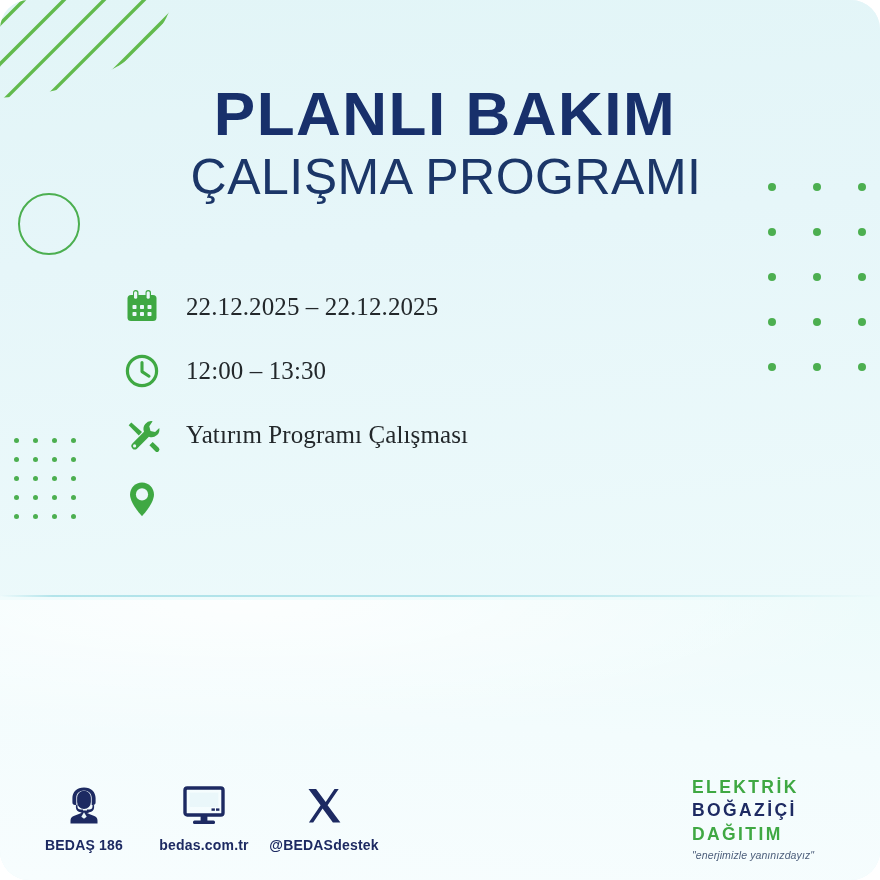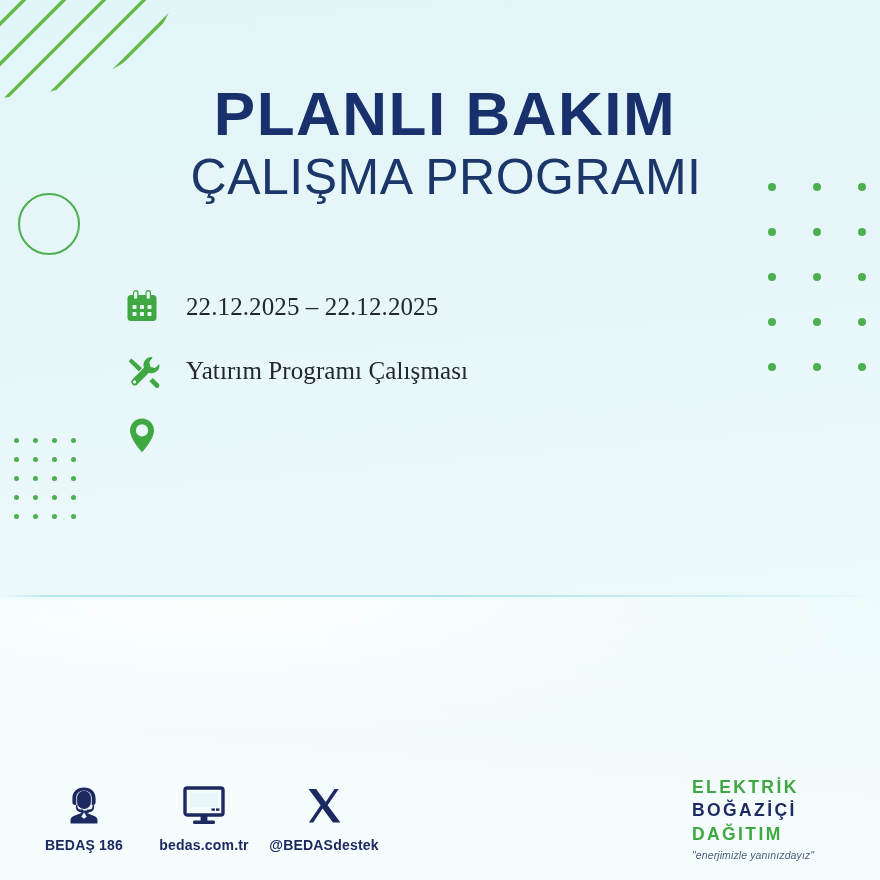--- a/index.html
+++ b/index.html
@@ -8,20 +8,21 @@
     width:880px; height:880px;
     font-family:"Liberation Sans", sans-serif;
     overflow:hidden;
   }
 
   #poster {
     position:relative;
     width:880px; height:880px;
     background:#eaf7fa;
     overflow:hidden;
+    border-radius:29px;
   }
 
   
   .band-top {
     position:absolute; left:0; top:0; width:880px; height:597px;
     background:linear-gradient(175deg,#e2f5f7 0%, #e6f6f9 40%, #edfafb 100%);
   }
   .band-bottom {
     position:absolute; left:0; top:596px; width:880px; height:284px;
     background:linear-gradient(185deg,#edfbfb 0%, #f3fcfd 45%, #f7fdfe 100%);
@@ -265,20 +266,29 @@
             <rect x="25.5" y="18" width="4" height="4" rx="0.7"></rect>
             <rect x="10.5" y="25" width="4" height="4" rx="0.7"></rect>
             <rect x="18" y="25" width="4" height="4" rx="0.7"></rect>
             <rect x="25.5" y="25" width="4" height="4" rx="0.7"></rect>
           </g>
         </svg>
       </span>
       <span class="txt">22.12.2025 – 22.12.2025</span>
     </div>
 
+    <div class="row">
+      <span class="ico">
+        <svg width="40" height="40" viewBox="0 0 40 40">
+          <circle cx="20" cy="20" r="14.6" fill="none" stroke="#3fa843" stroke-width="3.2"></circle>
+          <path d="M20 11.5 L20 20.6 L27 25.2" fill="none" stroke="#3fa843" stroke-width="3.1" stroke-linecap="round" stroke-linejoin="round"></path>
+        </svg>
+      </span>
+      <span class="txt">12:00 – 13:30</span>
+    </div>
 
     <div class="row">
       <span class="ico">
         <svg width="40" height="40" viewBox="0 0 40 40">
           <g fill="#3fa843">
             <path d="M30.6 6.2 a7.8 7.8 0 0 0 -8.6 10.5 L10.4 28.6 a3.4 3.4 0 0 0 0 4.8 a3.4 3.4 0 0 0 4.8 0 L26.9 21.7 a7.8 7.8 0 0 0 10.4 -8.8 l-4.2 4.2 l-4.6 -1.2 l-1.2 -4.6 z"></path>
             <path d="M9.3 7.6 l-2.6 2.6 l10.1 10.2 l3.2 -3.4 z"></path>
             <path d="M30.7 27.0 l-3.3 3.3 l5.9 5.9 a2.4 2.4 0 0 0 3.4 -3.4 z"></path>
             <circle cx="12.6" cy="30.9" r="1.6" fill="#eaf7fa"></circle>
           </g>

